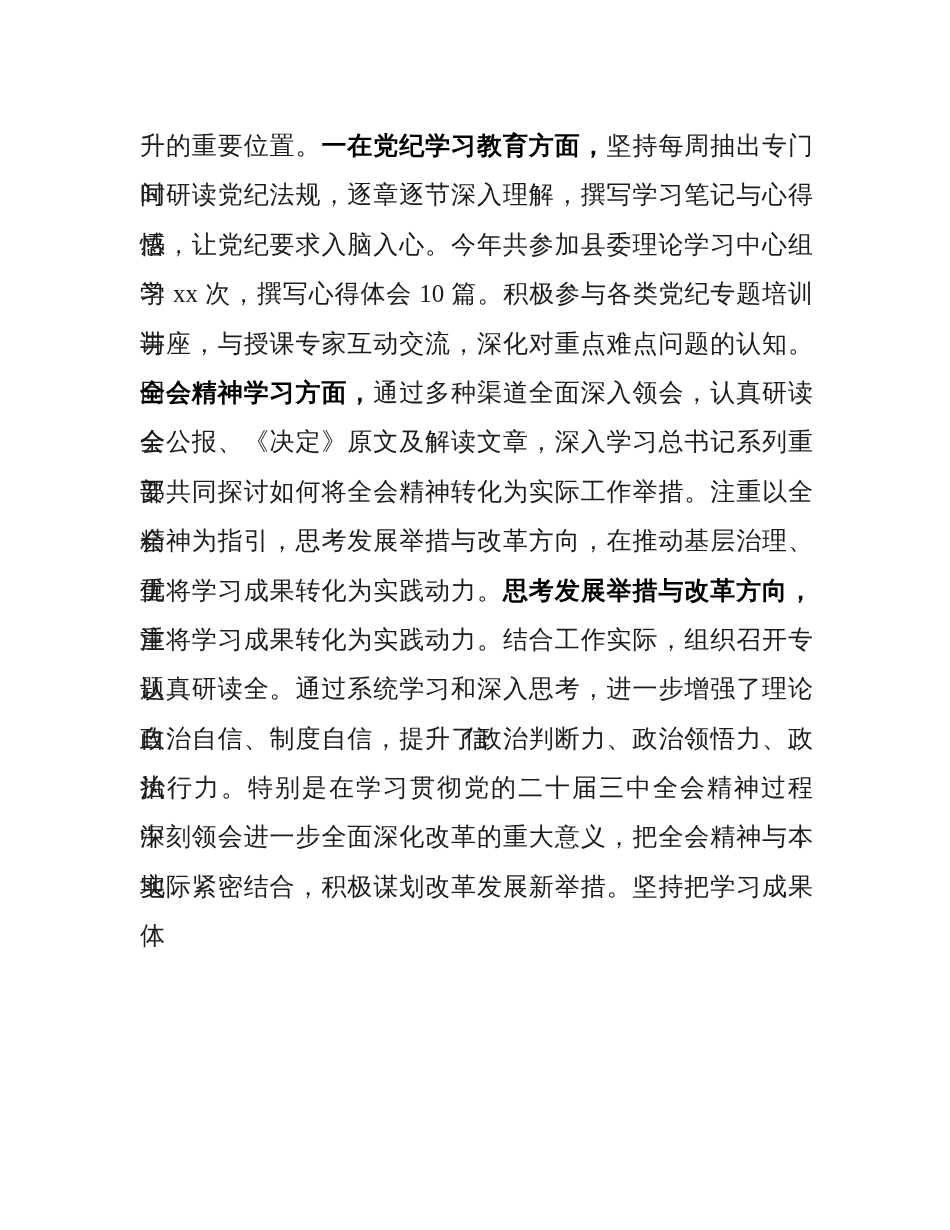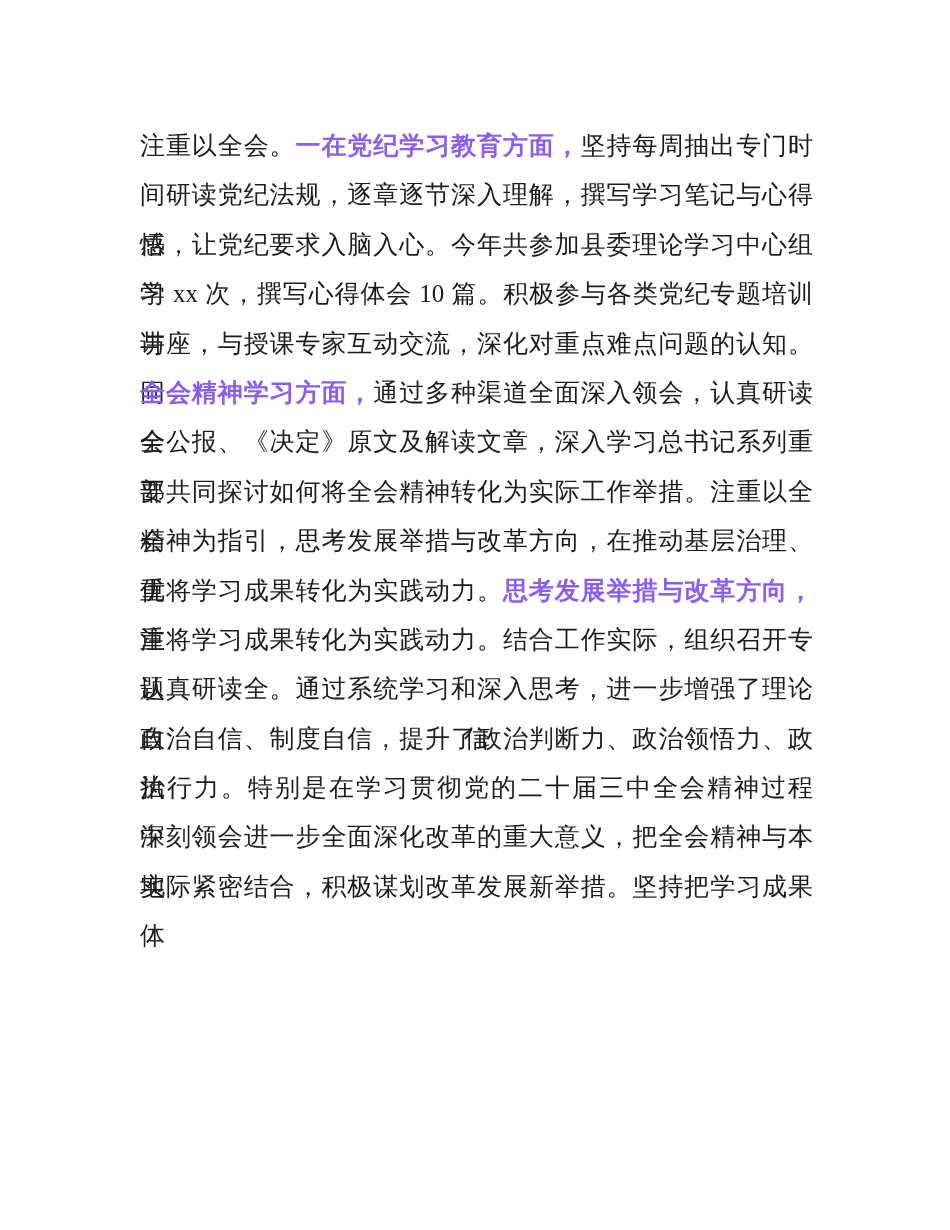--- a/index.html
+++ b/index.html
@@ -34,31 +34,31 @@
     text-align: justify;
     text-align-last: justify;
     -moz-text-align-last: justify;
     letter-spacing: 0;
   }
   .line span {
     display: inline;
   }
   .b {
     font-weight: 700;
-    color: #8b5cf6;
+    color: #000000;
     font-family: "Liberation Sans", "DejaVu Sans", sans-serif;
   }
 </style>
 </head>
 <body>
 
 <div class="page">
   <div class="text-block">
 
-    <div class="line"><span>注重以全会。</span><span class="b">一在党纪学习教育方面，</span><span>坚持每周抽出专门时</span></div>
+    <div class="line"><span>升的重要位置。</span><span class="b">一在党纪学习教育方面，</span><span>坚持每周抽出专门时</span></div>
 
     <div class="line"><span>间研读党纪法规，逐章逐节深入理解，撰写学习笔记与心得感</span></div>
 
     <div class="line"><span>悟，让党纪要求入脑入心。今年共参加县委理论学习中心组学</span></div>
 
     <div class="line"><span>习 xx 次，撰写心得体会 10 篇。积极参与各类党纪专题培训与</span></div>
 
     <div class="line"><span>讲座，与授课专家互动交流，深化对重点难点问题的认知。同</span></div>
 
 

